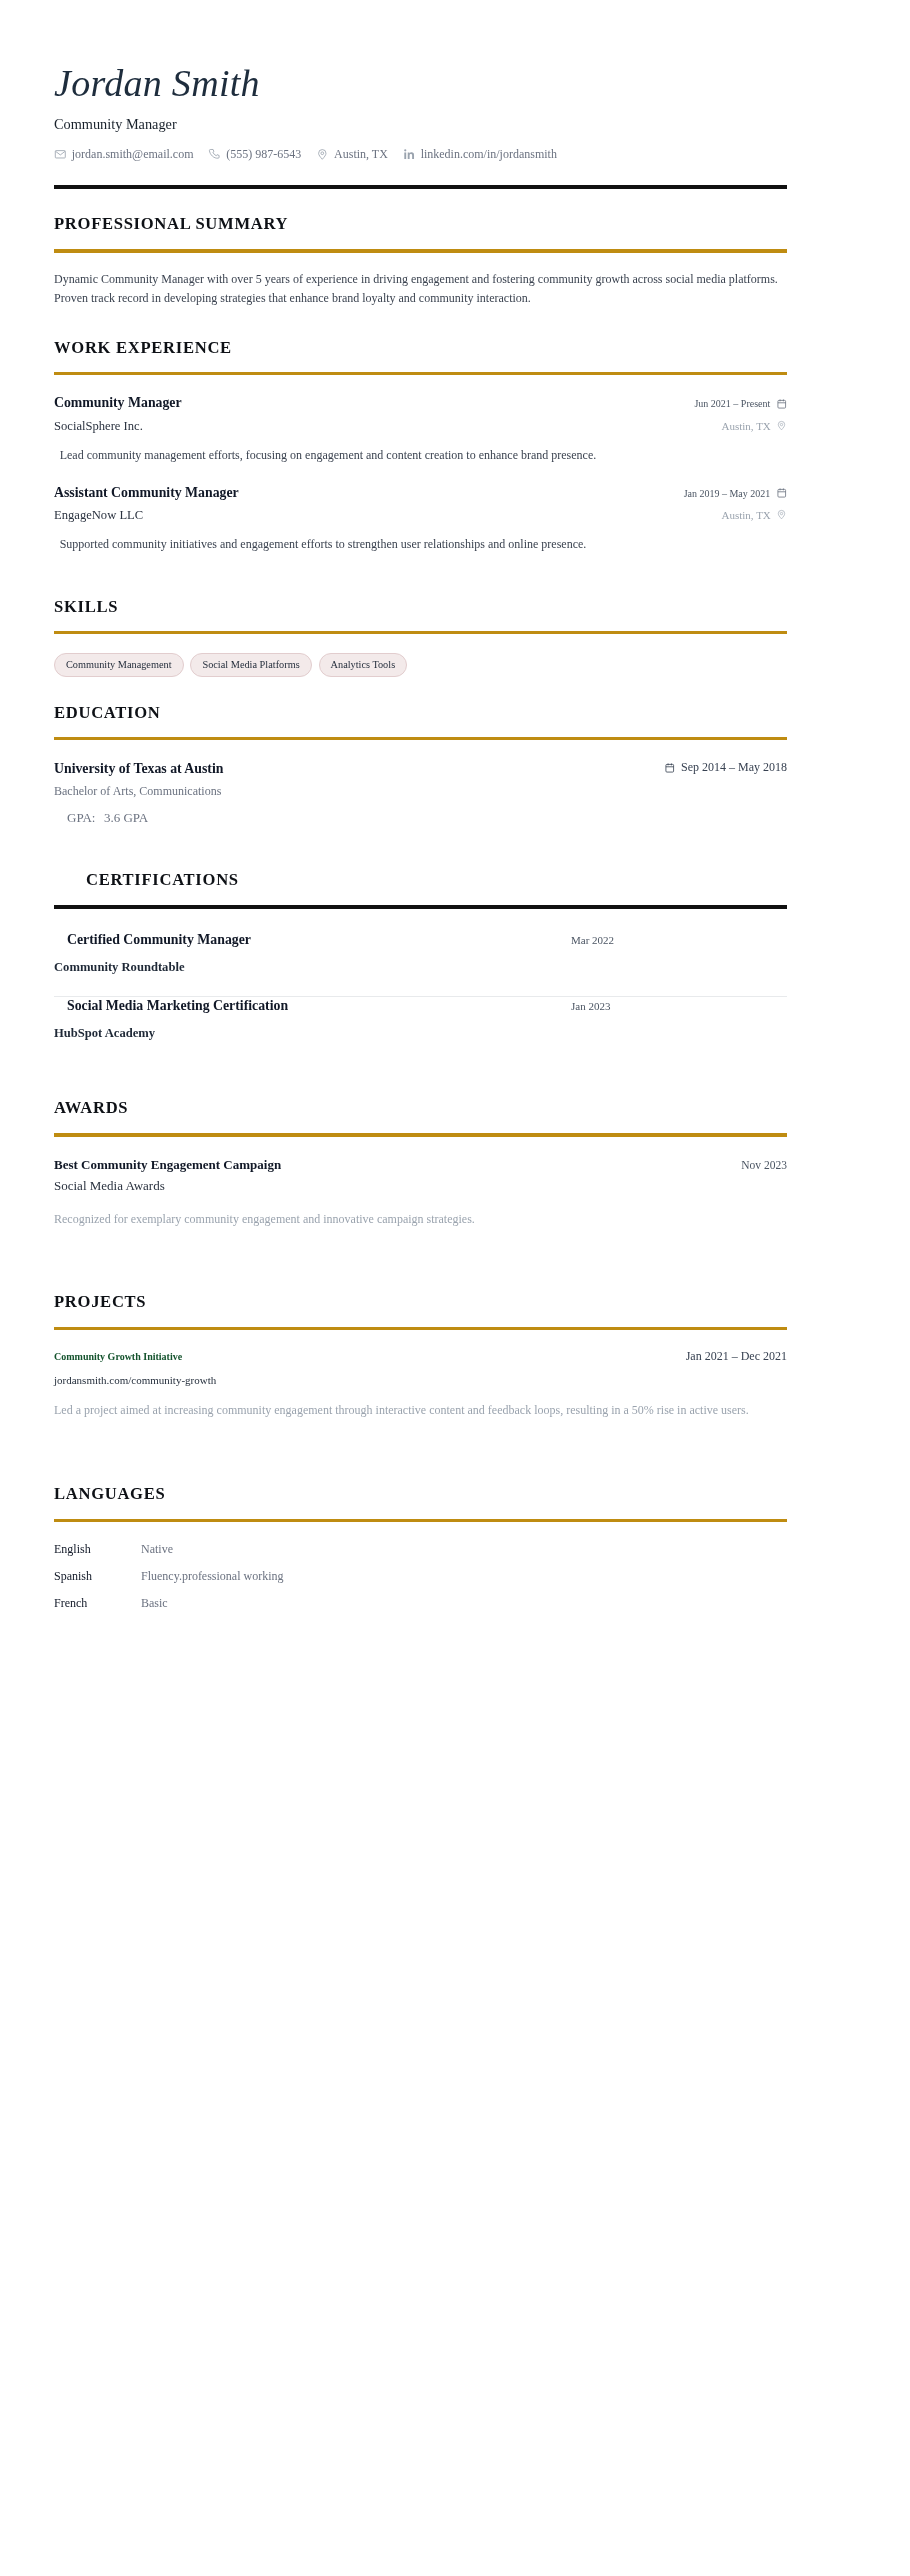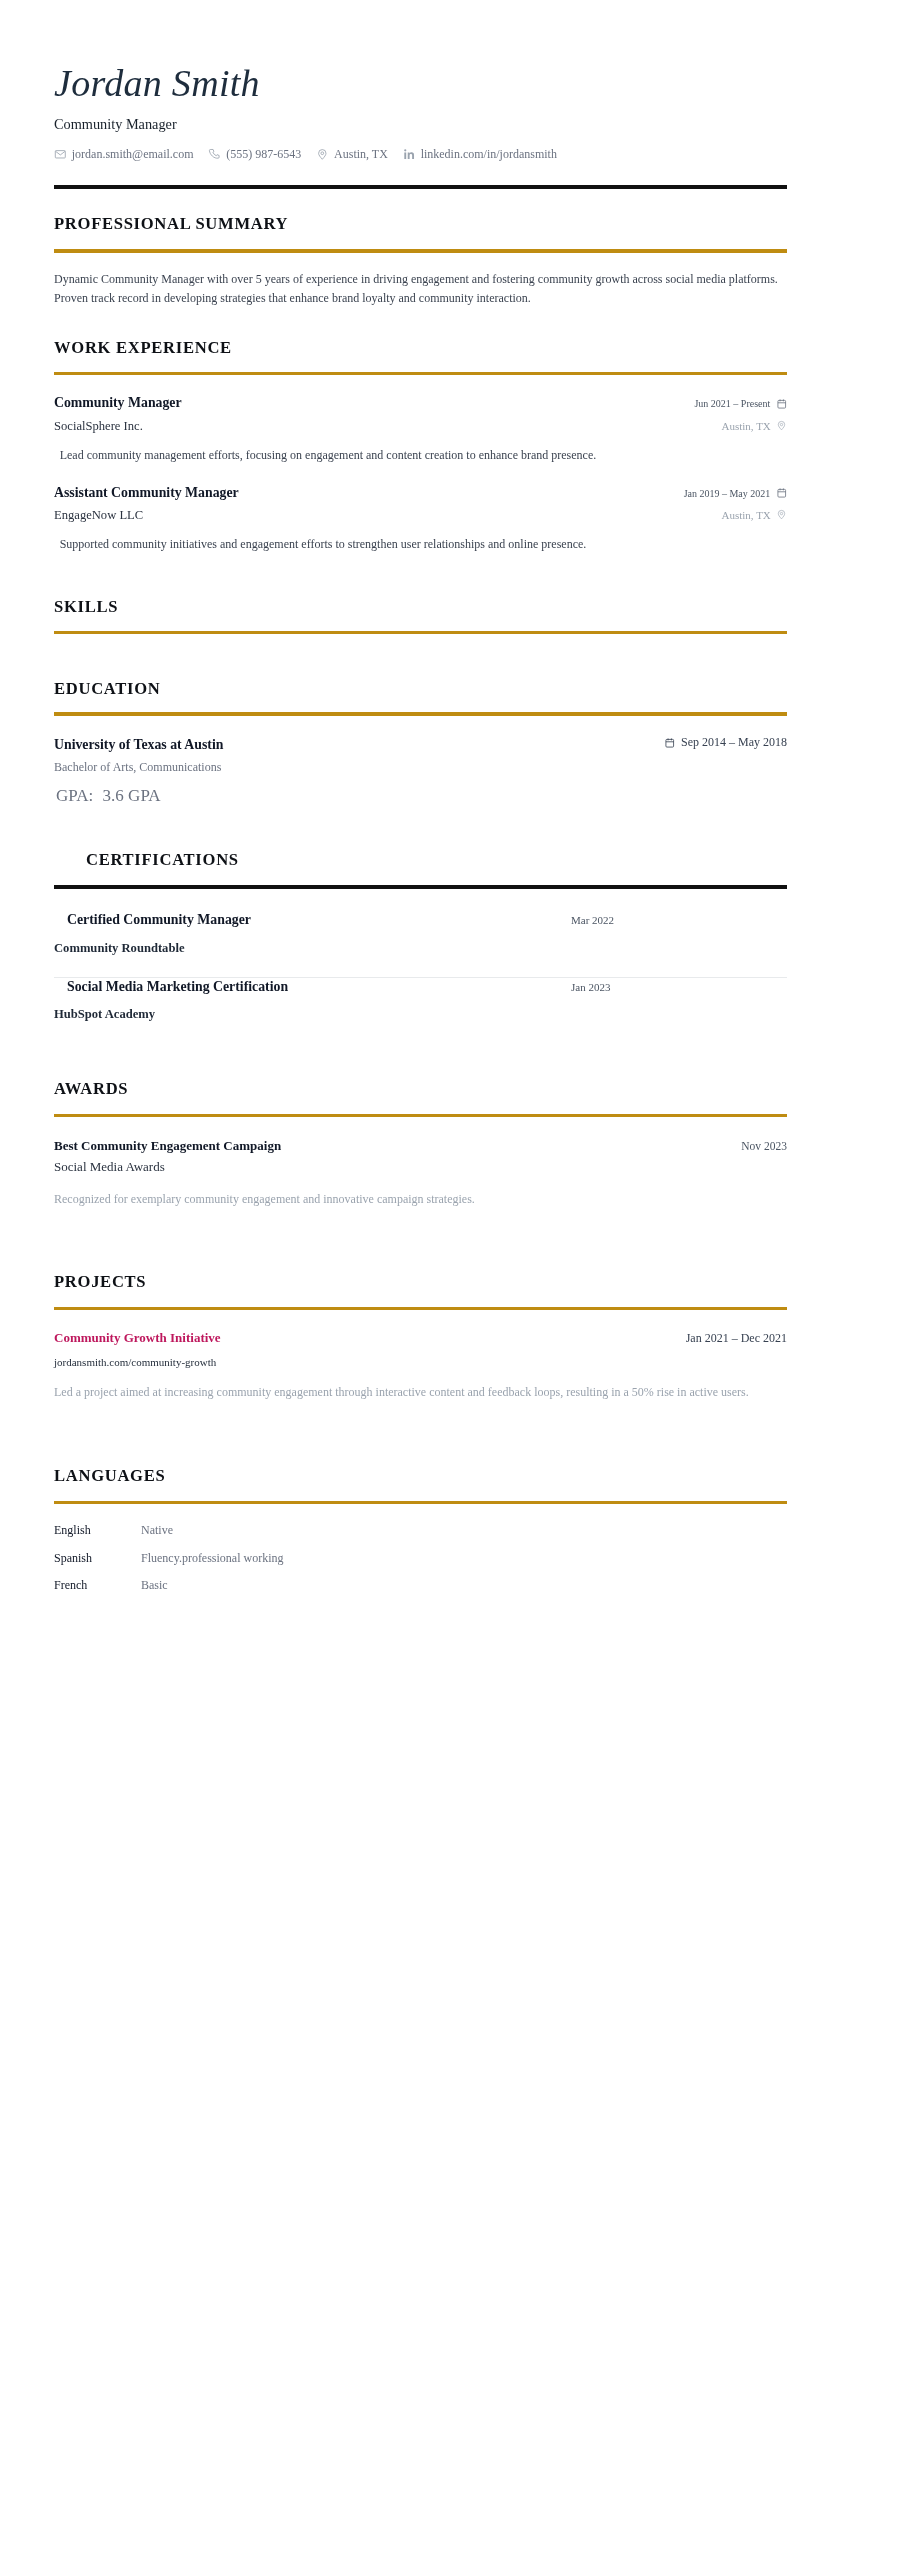--- a/index.html
+++ b/index.html
@@ -226,24 +226,24 @@
     color: #374151;
     flex: 0 0 auto;
   }
   .edu-degree {
     font-size: 12px;
     color: #6b7280;
     margin-top: 6.3px;
     line-height: 1.3;
   }
   .edu-gpa {
-    font-size: 17px;
+    font-size: 13px;
     color: #6b7280;
     margin-top: 9.7px;
-    margin-left: 2px;
+    margin-left: 13px;
     line-height: 1.3;
   }
   .edu-gpa .gpa-label { margin-right: 5.2px; }
 
   
   .sec-cert { padding-top: 25px; }
   .sec-cert .section-head { margin-bottom: 15px; margin-left: 32px; }
   .sec-cert .rule-black { margin-bottom: 22px; }
   .cert-entry { padding-bottom: 20.6px; }
   .cert-row {
@@ -319,23 +319,23 @@
   .sec-proj { padding-top: 44px; }
   .sec-proj .section-head { margin-bottom: 15px; }
   .sec-proj .rule-gold { margin-bottom: 19.5px; }
   .proj-row {
     display: flex;
     align-items: baseline;
     justify-content: space-between;
     width: 100%;
   }
   .proj-title {
-    font-size: 13px;
+    font-size: 10px;
     font-weight: 700;
-    color: #be185d;
+    color: #14532d;
     line-height: 1.3;
   }
   .proj-date {
     font-size: 12px;
     color: #374151;
     white-space: nowrap;
     line-height: 1.3;
   }
   .proj-link {
     font-size: 11px;
@@ -494,20 +494,25 @@
           </span>
         </span>
       </div>
       <p class="entry-desc">Supported community initiatives and engagement efforts to strengthen user relationships and online presence.</p>
     </div>
   </div>
 
   <div class="section sec-skills">
     <h2 class="section-head">SKILLS</h2>
     <div class="rule-gold"></div>
+    <div class="chips">
+      <span class="chip">Community Management</span>
+      <span class="chip">Social Media Platforms</span>
+      <span class="chip">Analytics Tools</span>
+    </div>
   </div>
 
   <div class="section sec-edu">
     <h2 class="section-head">EDUCATION</h2>
     <div class="rule-gold"></div>
 
     <div class="entry">
       <div class="entry-row">
         <span class="entry-title">University of Texas at Austin</span>
         <span class="edu-date">

